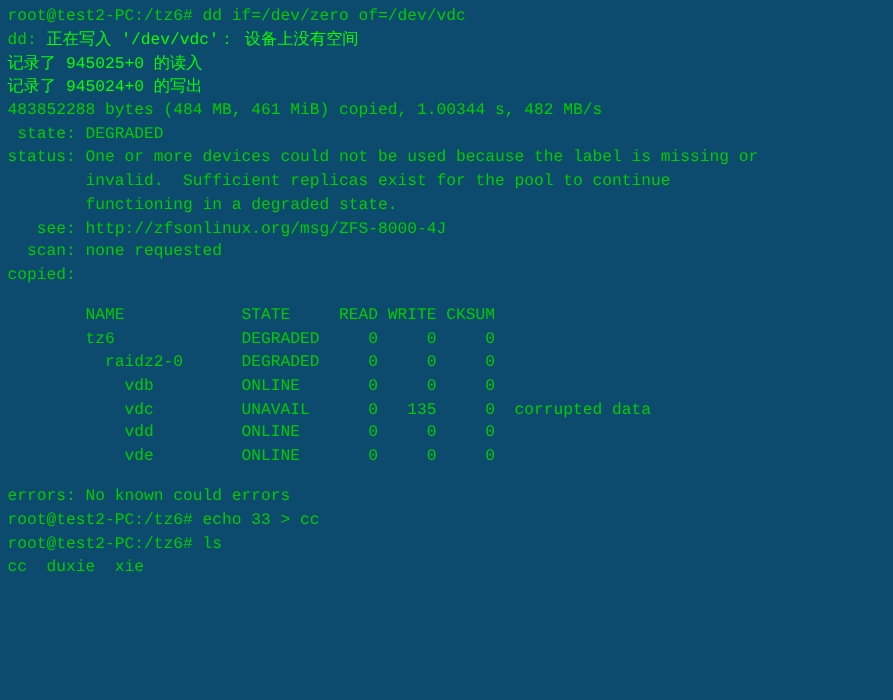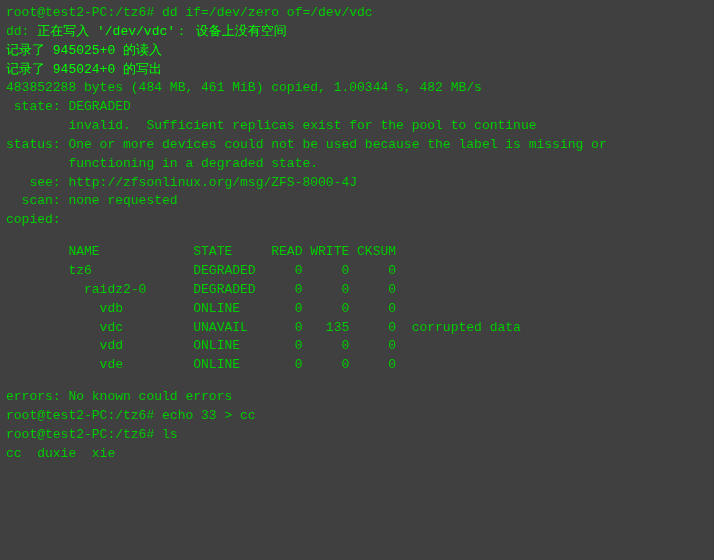--- a/index.html
+++ b/index.html
@@ -13,21 +13,21 @@
       height: 560px;
       overflow: hidden;
       font-family: 'Courier New', Courier, monospace;
       font-size: 13px;
       line-height: 1.45;
       color: #00cc00;
     }
     .terminal {
       width: 714px;
       height: 560px;
-      background-color: #404040;
+      background-color: #0c4a6e;
       padding: 4px 6px;
       overflow: hidden;
     }
     .line {
       white-space: pre;
       display: block;
     }
     .highlight {
       color: #00ff00;
     }
@@ -39,22 +39,22 @@
 </head>
 <body>
 
 <div class="terminal">
   <span class="line">root@test2-PC:/tz6# dd if=/dev/zero of=/dev/vdc</span>
   <span class="line">dd: <span class="highlight">正在写入 '/dev/vdc'：</span> <span class="highlight">设备上没有空间</span></span>
   <span class="line"><span class="highlight">记录了 945025+0 的读入</span></span>
   <span class="line"><span class="highlight">记录了 945024+0 的写出</span></span>
   <span class="line">483852288 bytes (484 MB, 461 MiB) copied, 1.00344 s, 482 MB/s</span>
   <span class="line"> state: DEGRADED</span>
+  <span class="line">status: One or more devices could not be used because the label is missing or</span>
   <span class="line">        invalid.  Sufficient replicas exist for the pool to continue</span>
-  <span class="line">status: One or more devices could not be used because the label is missing or</span>
   <span class="line">        functioning in a degraded state.</span>
   <span class="line">   see: http://zfsonlinux.org/msg/ZFS-8000-4J</span>
   <span class="line">  scan: none requested</span>
   <span class="line">copied:</span>
   <span class="blank"></span>
   <span class="line">        NAME            STATE     READ WRITE CKSUM</span>
   <span class="line">        tz6             DEGRADED     0     0     0</span>
   <span class="line">          raidz2-0      DEGRADED     0     0     0</span>
   <span class="line">            vdb         ONLINE       0     0     0</span>
   <span class="line">            vdc         UNAVAIL      0   135     0  corrupted data</span>

